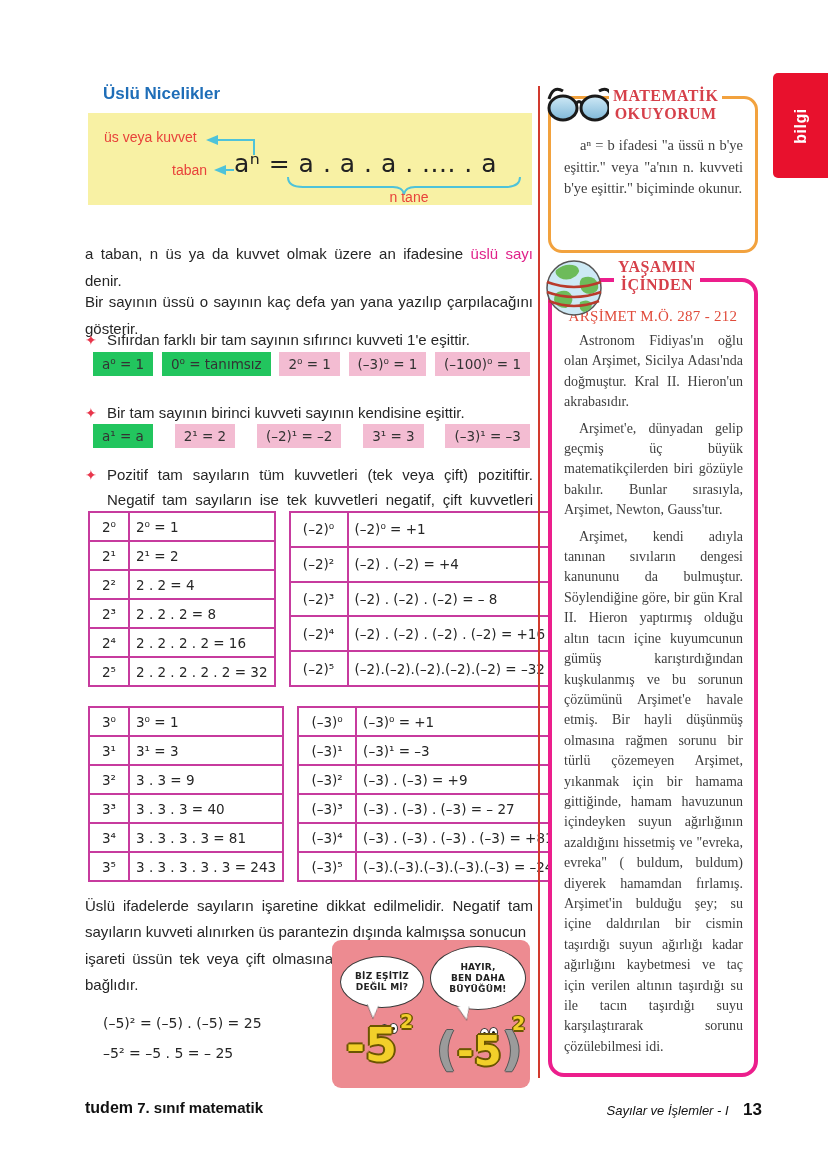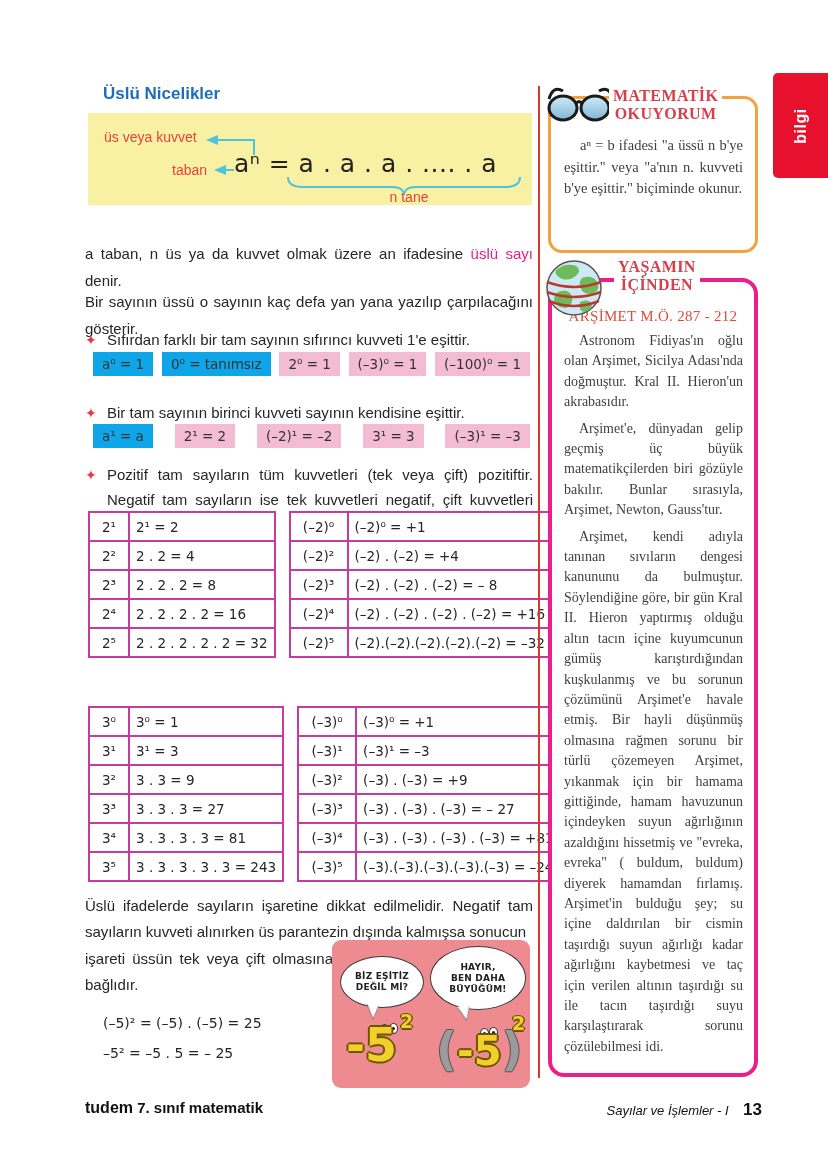--- a/index.html
+++ b/index.html
@@ -22,21 +22,21 @@
   .para{position:absolute;left:85px;width:448px;font-size:15px;line-height:27px;text-align:justify;color:#262626;}
   #para1{top:216px;margin-top:24px;} #para2{top:273px;}
   .hl-magenta{color:#e0218a;}
   .bullet{position:absolute;left:85px;width:448px;font-size:15px;line-height:25px;color:#262626;text-align:justify;}
   .bullet .b-icon{position:absolute;left:0;top:1px;color:#e8364b;font-size:14px;}
   .bullet .b-text{display:block;margin-left:22px;}
   #bullet1{top:327px;} #bullet2{top:400px;} #bullet3{top:462px;}
   .chip-row{position:absolute;left:93px;width:437px;display:flex;justify-content:space-between;align-items:center;}
   #chips1{top:352px;} #chips2{top:424px;}
   .chip{font-size:15px;color:#333;padding:4px 9px;white-space:nowrap;font-family:"DejaVu Sans",sans-serif;font-size:13.5px;}
-  .chip-yellow{background:#0ea5e9;}
+  .chip-yellow{background:#22c55e;}
   .chip-pink{background:#f3bcd2;}
   .tables-row{position:absolute;left:88px;display:flex;gap:13px;}
   #tablesA{top:511px;} #tablesB{top:706px;}
   table.pow{border-collapse:collapse;background:#fff;}
   table.pow td{border:2px solid #c73b9e;font-size:13.5px;color:#262626;height:27px;
     font-family:"DejaVu Sans",sans-serif;padding:0 6px;white-space:nowrap;}
   table.pow td.c0{text-align:center;width:26px;}
   table.t-neg td.c0{width:44px;}
   .closing{position:absolute;left:85px;top:893px;width:448px;}
   .closing .part1{font-size:15px;line-height:26px;text-align:justify;color:#262626;}
@@ -150,20 +150,24 @@
   </div>
 
   <div class="bullet" id="bullet3">
     <span class="b-icon">✦</span>
     <span class="b-text">Pozitif tam sayıların tüm kuvvetleri (tek veya çift) pozitiftir. Negatif tam sayıların ise tek kuvvetleri negatif, çift kuvvetleri pozitiftir.</span>
   </div>
 
   <div class="tables-row" id="tablesA">
     <table class="pow t-pos">
       <tbody>
+          <tr>
+            <td class="c0">2⁰</td>
+            <td>2⁰ = 1</td>
+          </tr>
       <tr>
             <td class="c0">2¹</td>
             <td>2¹ = 2</td>
           </tr>
       <tr>
             <td class="c0">2²</td>
             <td>2 . 2 = 4</td>
           </tr>
       <tr>
             <td class="c0">2³</td>
@@ -215,21 +219,21 @@
       <tr>
             <td class="c0">3¹</td>
             <td>3¹ = 3</td>
           </tr>
       <tr>
             <td class="c0">3²</td>
             <td>3 . 3 = 9</td>
           </tr>
       <tr>
             <td class="c0">3³</td>
-            <td>3 . 3 . 3 = 27</td>
+            <td>3 . 3 . 3 = 40</td>
           </tr>
       <tr>
             <td class="c0">3⁴</td>
             <td>3 . 3 . 3 . 3 = 81</td>
           </tr>
       <tr>
             <td class="c0">3⁵</td>
             <td>3 . 3 . 3 . 3 . 3 = 243</td>
           </tr>
     </tbody>

